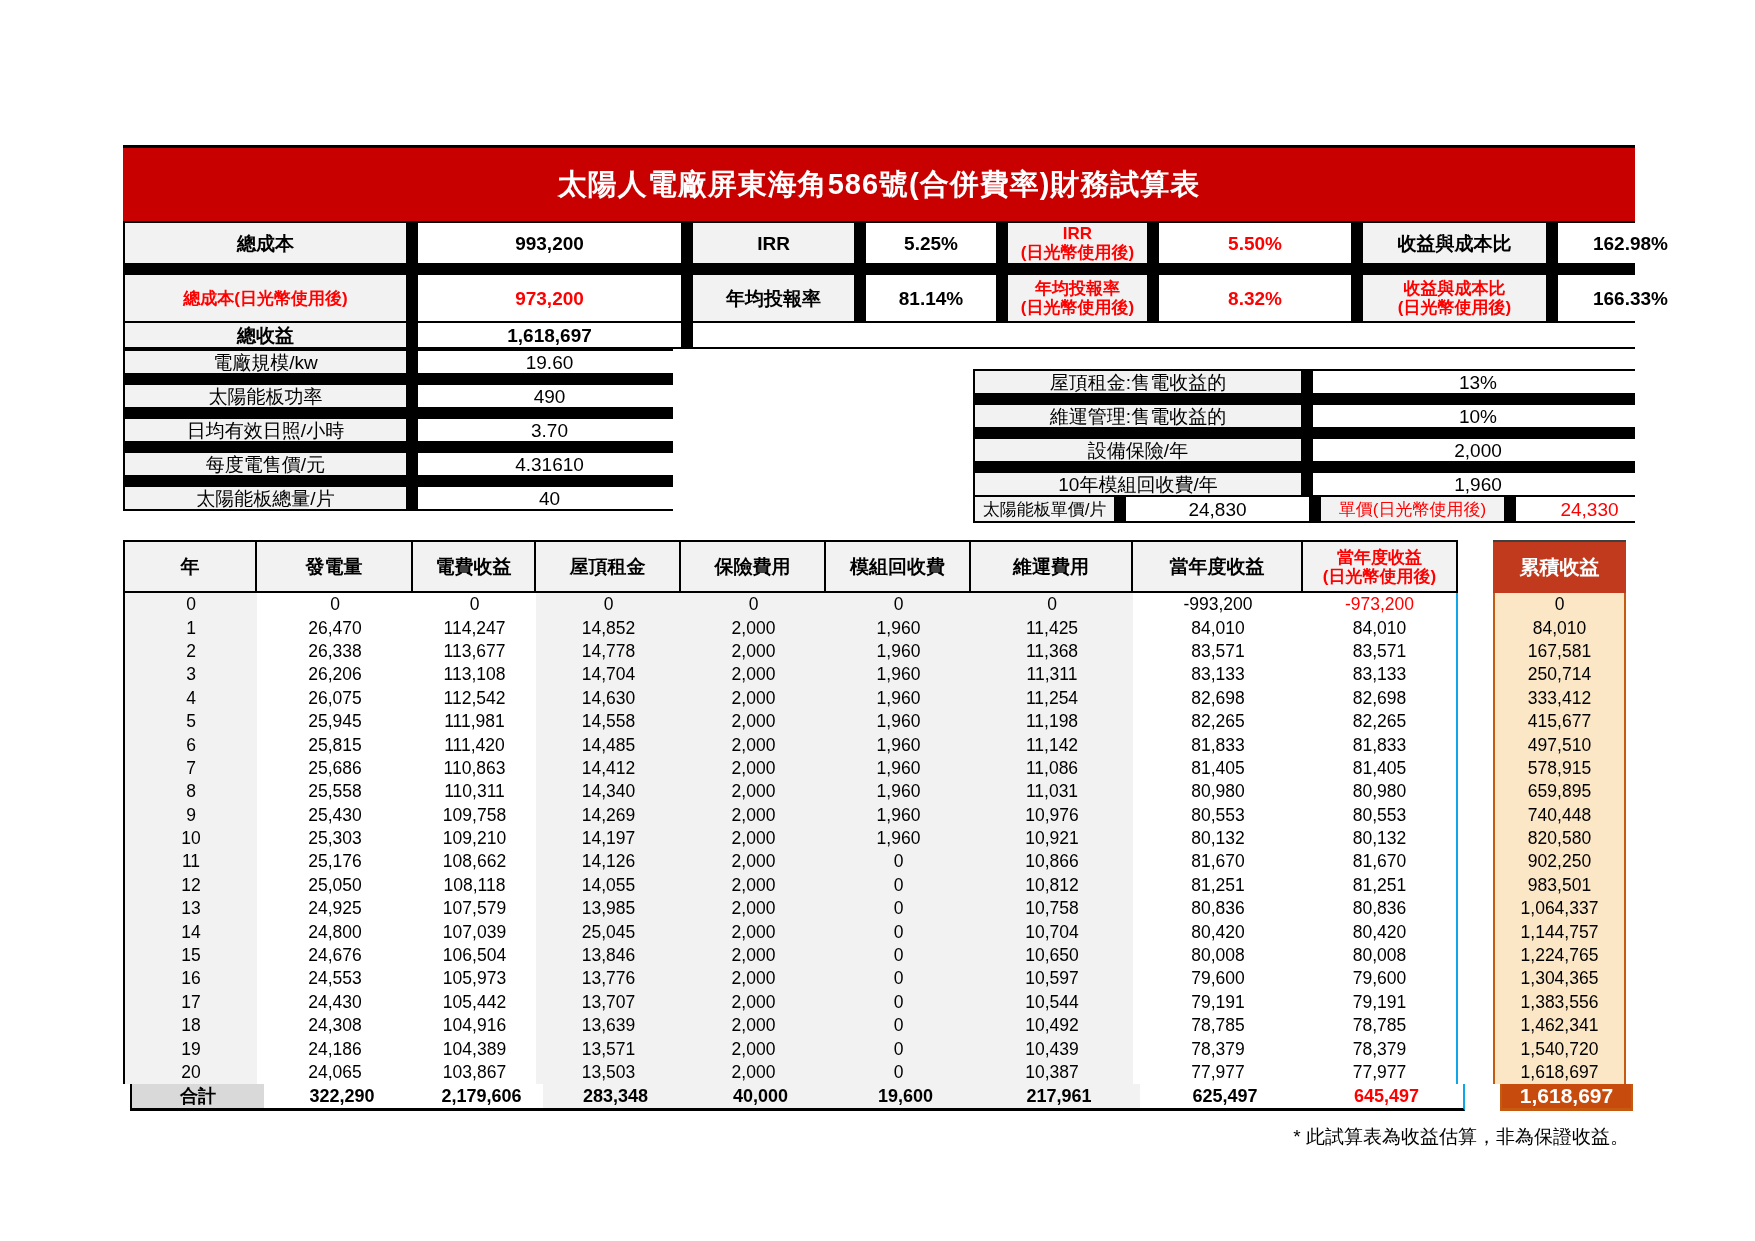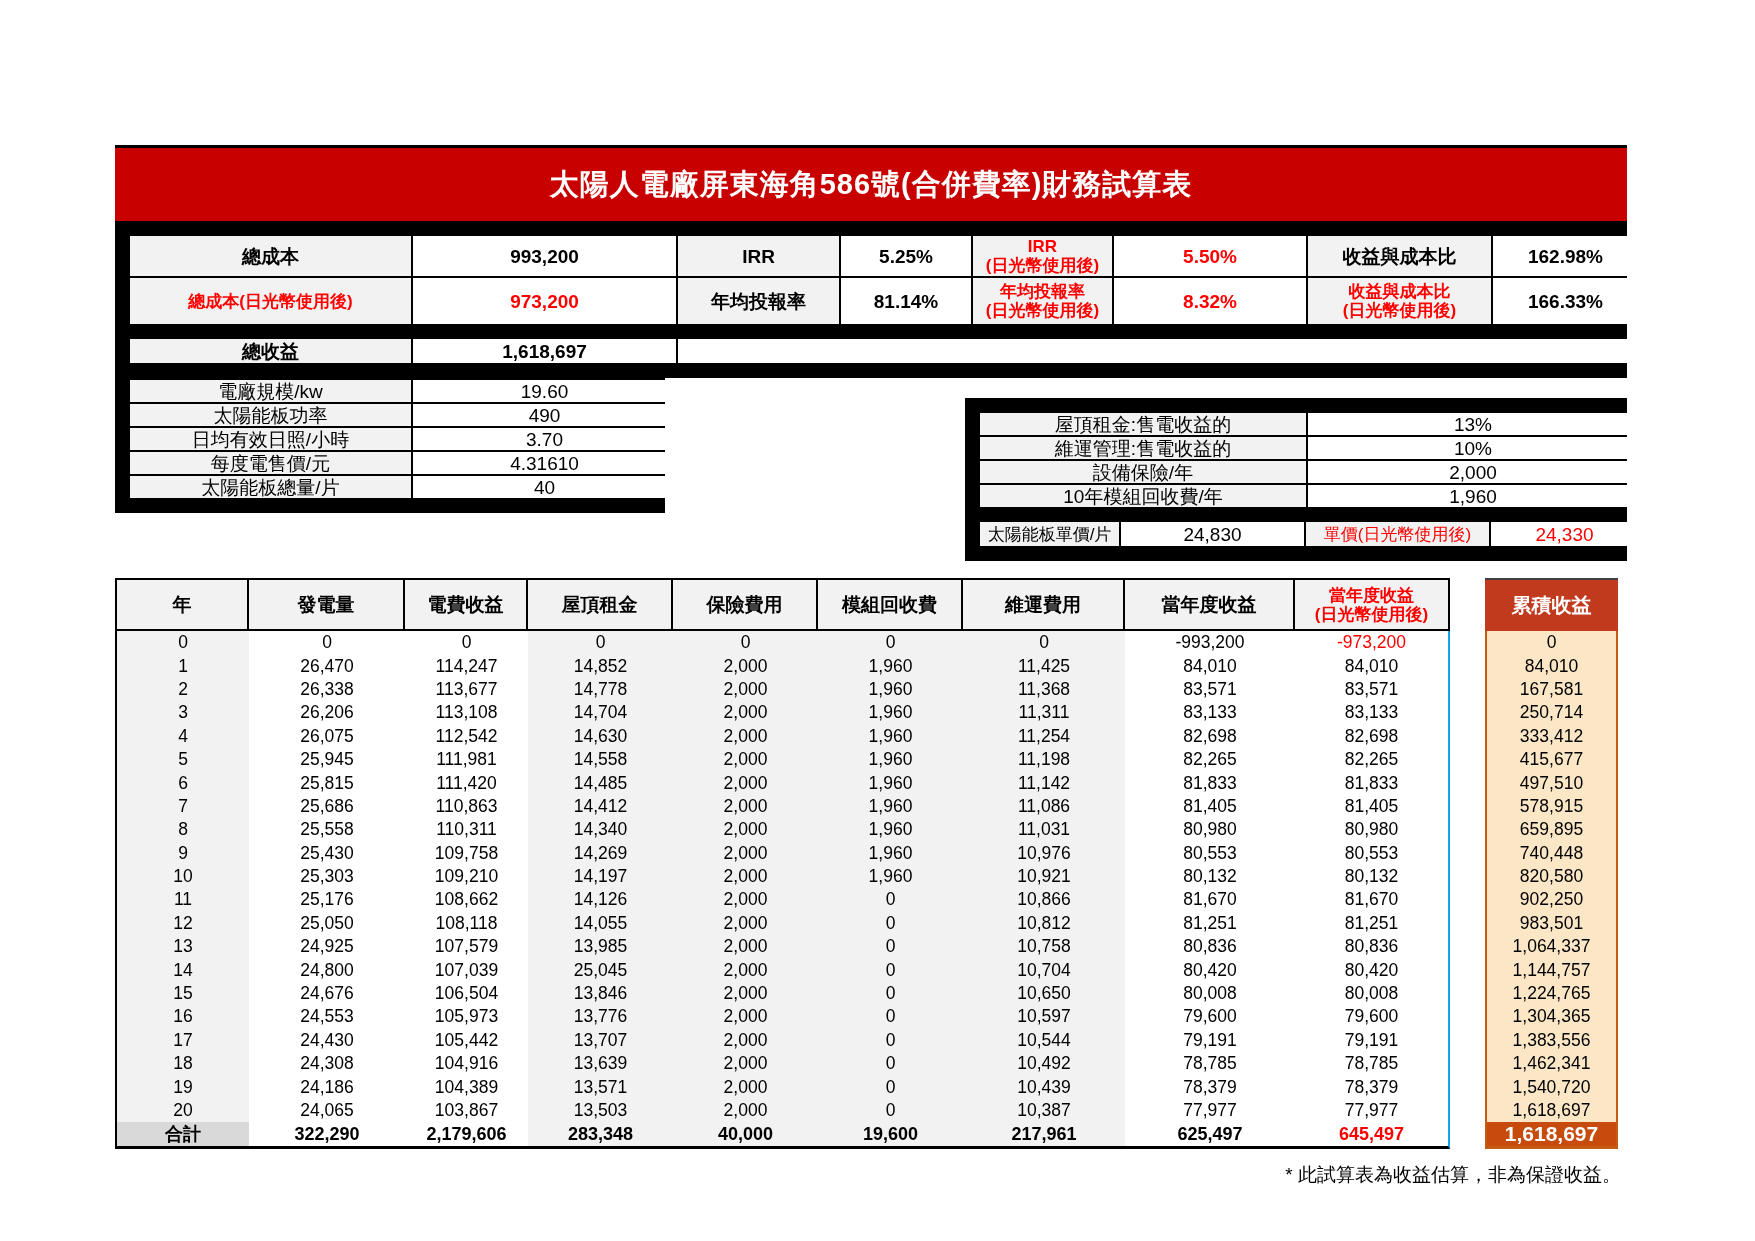--- a/index.html
+++ b/index.html
@@ -1,26 +1,26 @@
 <!DOCTYPE html>
 <html style="--banner: #C80000; --red: #FF0000; --gray: #F2F2F2; --grayd: #D9D9D9; --oheader: #C13A1E; --ocell: #FBE7C6; --obar: #C64B0C; --oborder: #C55A11;"><head>
 <meta charset="utf-8">
 <style>
   html,body{margin:0;padding:0;background:#fff;}
   body{width:1755px;height:1241px;position:relative;overflow:hidden;
        font-family:"Liberation Sans",sans-serif;color:#000;}
-  .sheet{position:absolute;left:115px;top:145px;width:1512px;}
+  .sheet{position:absolute;left:123px;top:145px;width:1512px;}
 
   
   .banner{height:73px;background:var(--banner);border-top:3px solid #000;
           display:flex;align-items:center;justify-content:center;
           color:#fff;font-size:29px;font-weight:700;letter-spacing:1px;}
 
   
-  .bgrid{display:grid;background:#000;gap:2px;padding:15px;}
+  .bgrid{display:grid;background:#000;gap:12px;padding:2px;}
   .cell{display:flex;align-items:center;justify-content:center;background:#fff;
         text-align:center;white-space:pre-line;font-size:19px;line-height:21px;}
   .cell.lab{background:var(--gray);}
   .cell.b{font-weight:700;}
   .cell.red{color:var(--red);}
   .cell.sm{font-size:17px;line-height:19px;}
 
   .sumgrid{grid-template-columns:281px 263px 161px 130px 139px 192px 183px 145px;
            grid-template-rows:40px 46px;}
   .row3grid{grid-template-columns:281px 263px 960px;grid-template-rows:24px;
@@ -51,21 +51,21 @@
   .c5{width:145px}.c6{width:162px}.c7{width:170px}.c8{width:155px}
   .gap{width:35px}.c9{width:133px}
   .mrow .c0{background:var(--gray);border-left:2px solid #000;}
   .mrow .c3,.mrow .c4,.mrow .c5,.mrow .c6{background:var(--gray);}
   .mrow .c8{border-right:2px solid #0ea5e9;}
   .mrow .c9{background:var(--ocell);border-left:2px solid var(--oborder);
             border-right:2px solid var(--oborder);}
   .mrow.first .c8{color:var(--red);}
   .mrow.total .mcell{height:27px;font-weight:700;font-size:18px;border-bottom:3px solid #000;}
   .mrow.total .gap{border-bottom:none;}
-  .mrow.total .c0{background:var(--grayd);}
+  .mrow.total .c0{background:var(--grayd);margin-left:7px;}
   .mrow.total .c8{color:var(--red);}
   .mrow.total .c9{background:var(--obar);color:#fff;font-size:21px;
                   border-bottom:3px solid var(--oborder);}
 
   .footnote{margin-top:13px;text-align:right;font-size:19px;padding-right:6px;}
 </style>
 </head>
 <body>
 
 <div class="sheet">

